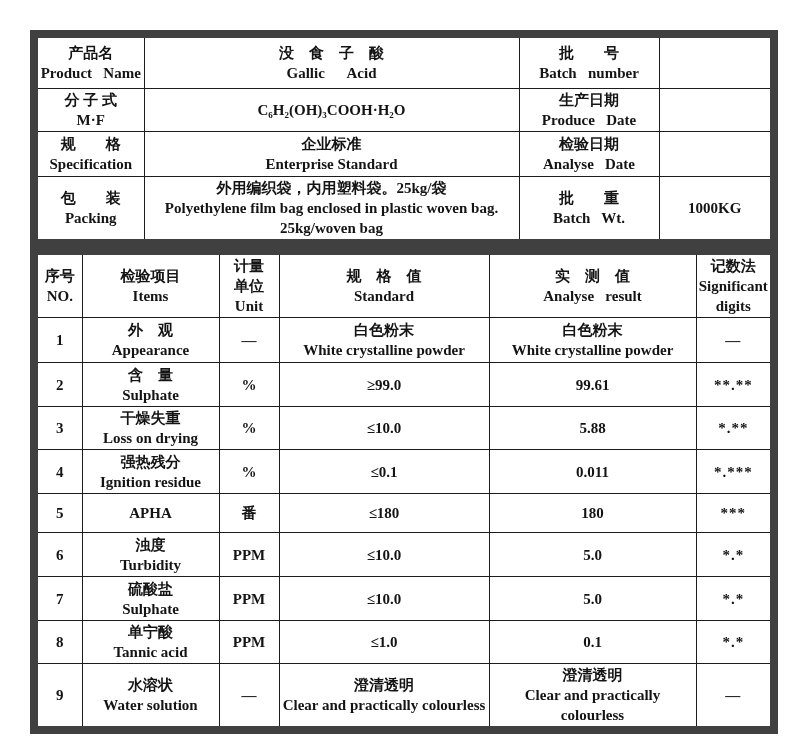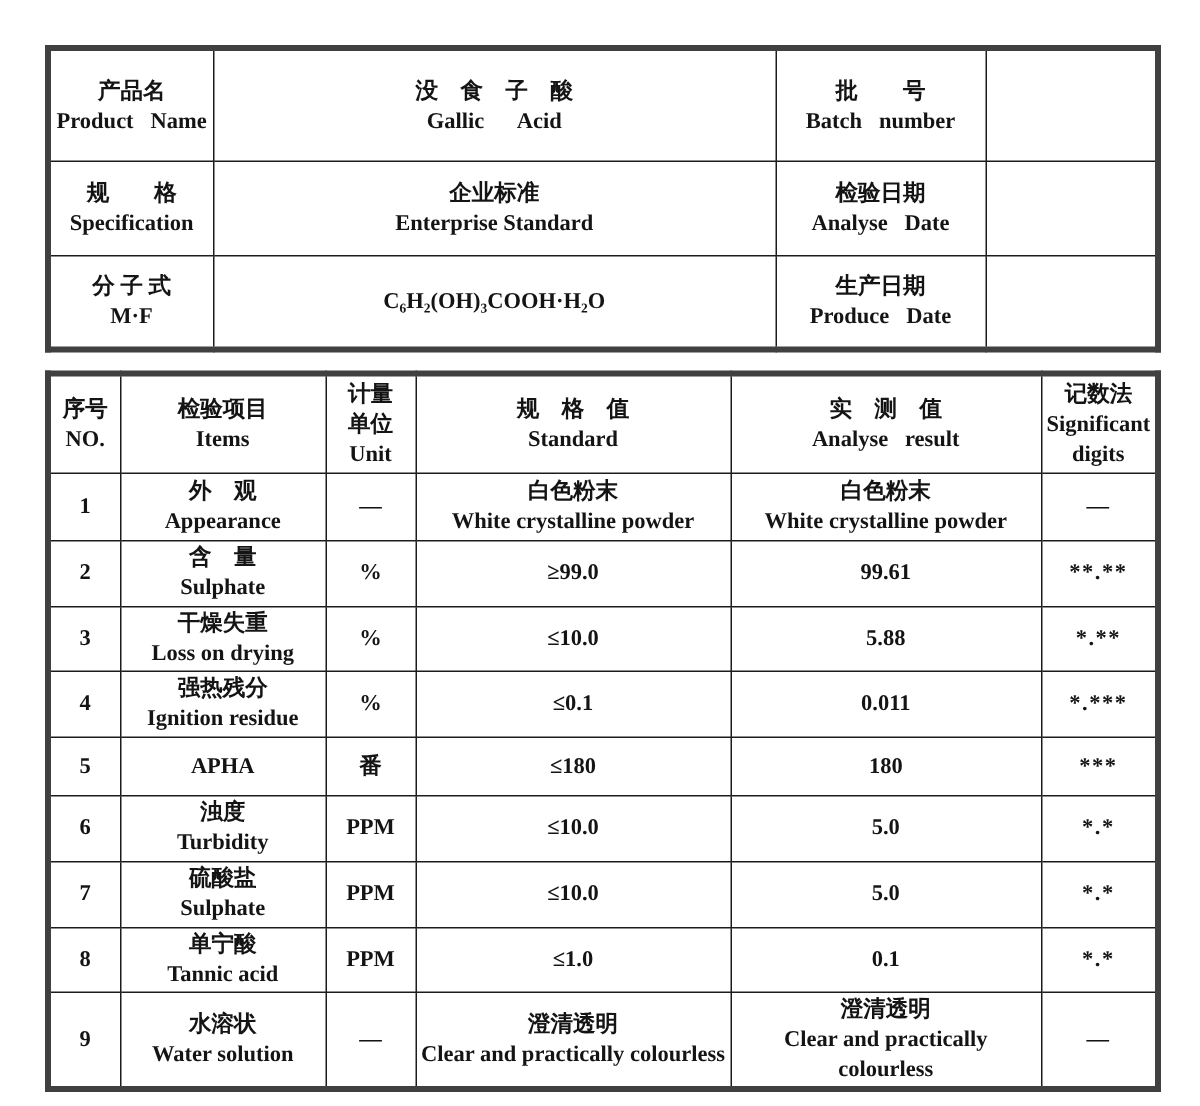--- a/index.html
+++ b/index.html
@@ -18,21 +18,21 @@
     width: 800px;
     height: 737px;
     background: #ffffff;
     overflow: hidden;
   }
   table.tbl {
     position: absolute;
     left: 30px;
     border-collapse: collapse;
     table-layout: fixed;
-    border: 4px solid #404040;
+    border: 8px solid #404040;
   }
   table.tbl td {
     border: 1px solid #1c1c1c;
     text-align: center;
     vertical-align: middle;
     font-weight: bold;
     font-size: 15px;
     line-height: 20px;
     white-space: pre-wrap;
     padding: 1px 2px;
@@ -60,36 +60,46 @@
     <tbody>
       <tr style="height:54px">
         <td class="loose">产品名
 Product   Name</td>
         <td class="loose">没　食　子　酸
 Gallic      Acid</td>
         <td class="loose">批　　号
 Batch   number</td>
         <td></td>
       </tr>
+      <tr style="height:43px">
+        <td>分 子 式
+M·F</td>
+        <td class="formula">C₆H₂(OH)₃COOH·H₂O</td>
+        <td>生产日期
+Produce   Date</td>
+        <td></td>
+      </tr>
       <tr style="height:45px">
         <td>规　　格
 Specification</td>
         <td>企业标准
 Enterprise Standard</td>
         <td>检验日期
 Analyse   Date</td>
         <td></td>
       </tr>
-      <tr style="height:43px">
-        <td>分 子 式
-M·F</td>
-        <td class="formula">C₆H₂(OH)₃COOH·H₂O</td>
-        <td>生产日期
-Produce   Date</td>
-        <td></td>
+      <tr style="height:63px">
+        <td>包　　装
+Packing</td>
+        <td>外用编织袋，内用塑料袋。25kg/袋
+Polyethylene film bag enclosed in plastic woven bag.
+25kg/woven bag</td>
+        <td>批　　重
+Batch   Wt.</td>
+        <td>1000KG</td>
       </tr>
     </tbody>
   </table>
 
   <table class="tbl items">
     <colgroup>
       <col style="width:48px">
         <col style="width:137px">
         <col style="width:60px">
       <col style="width:210px">

